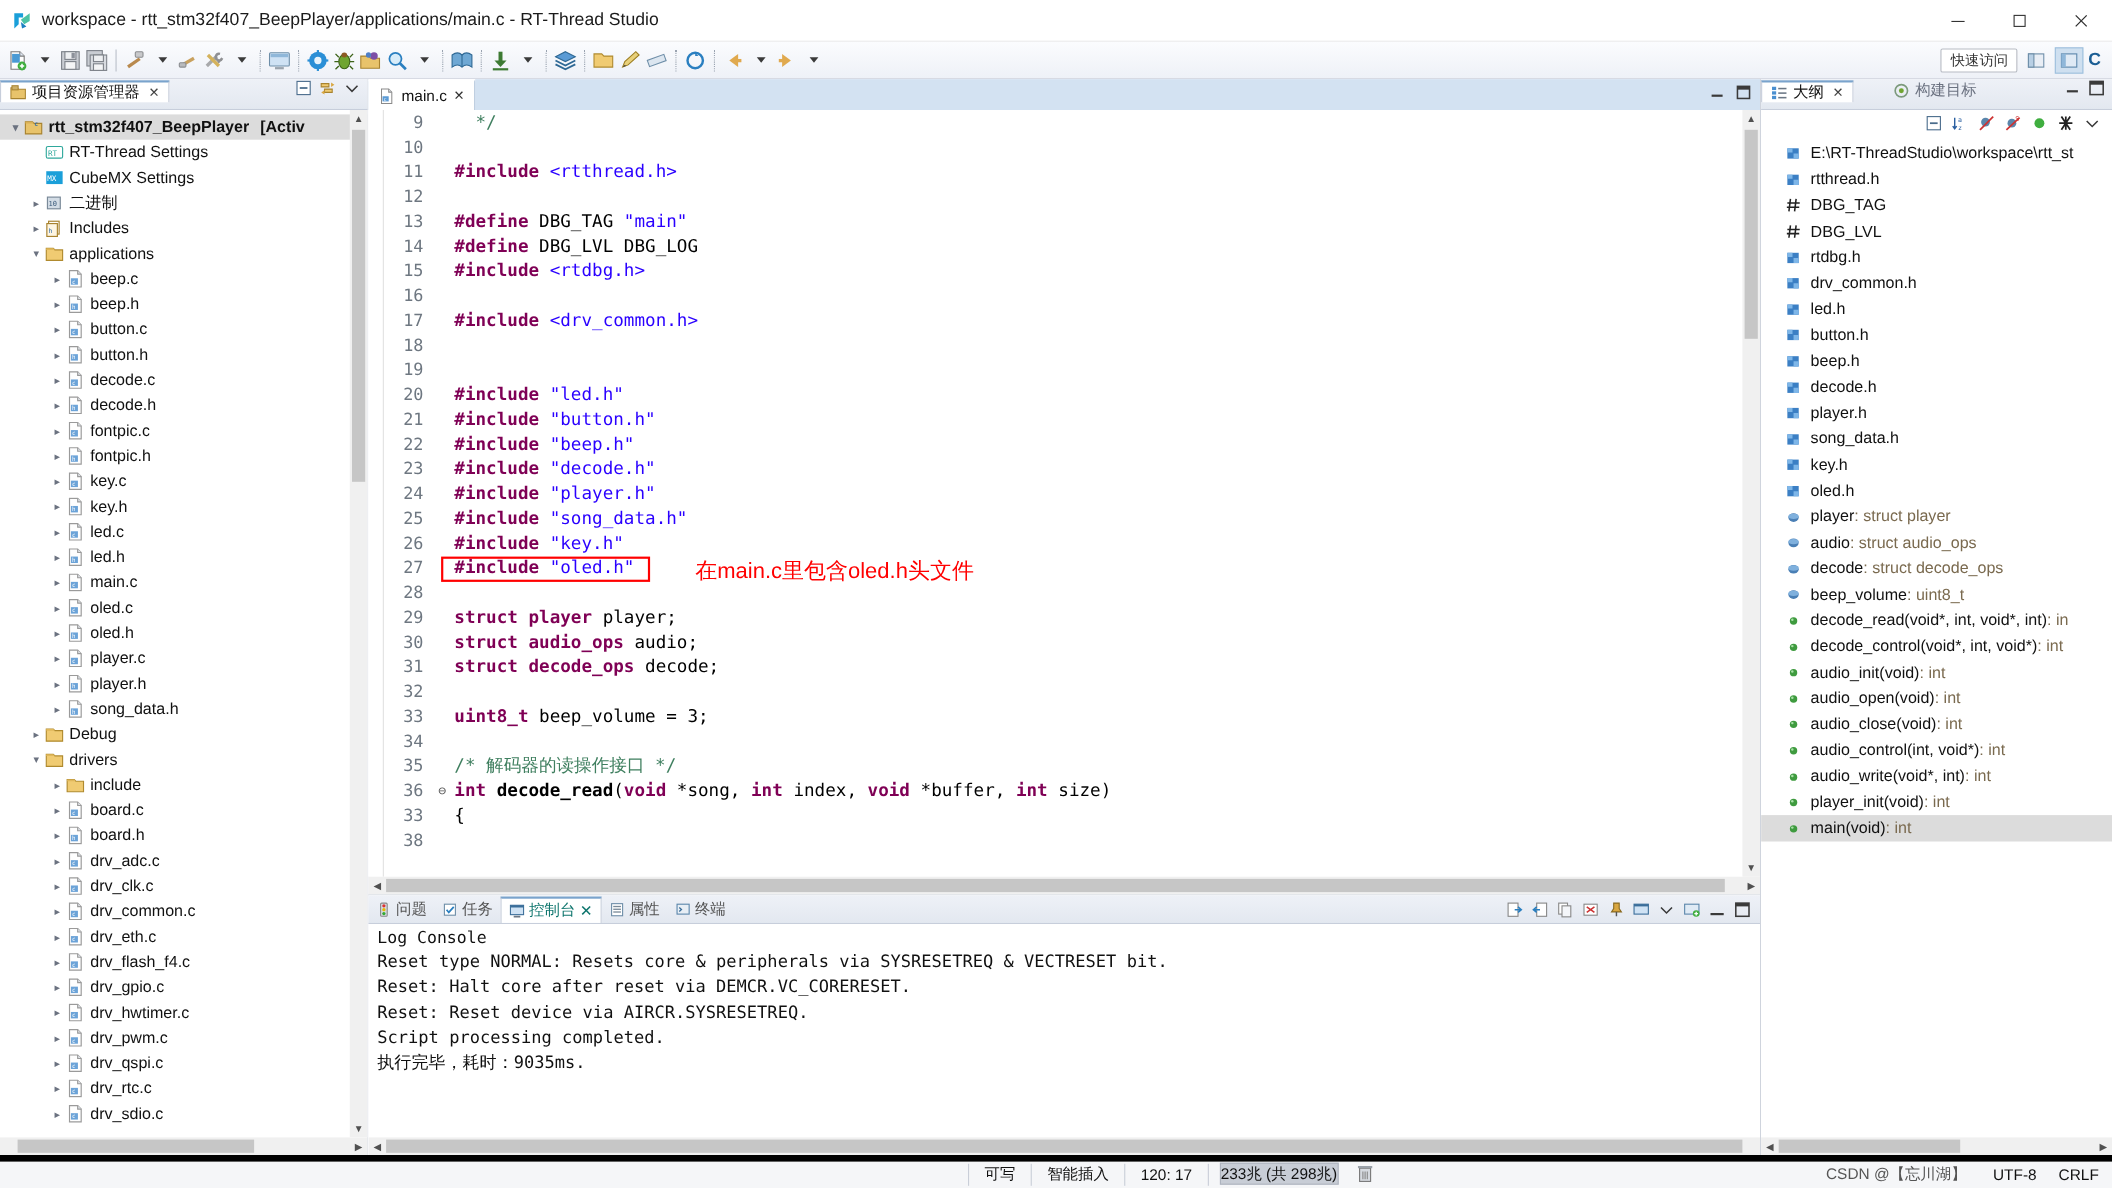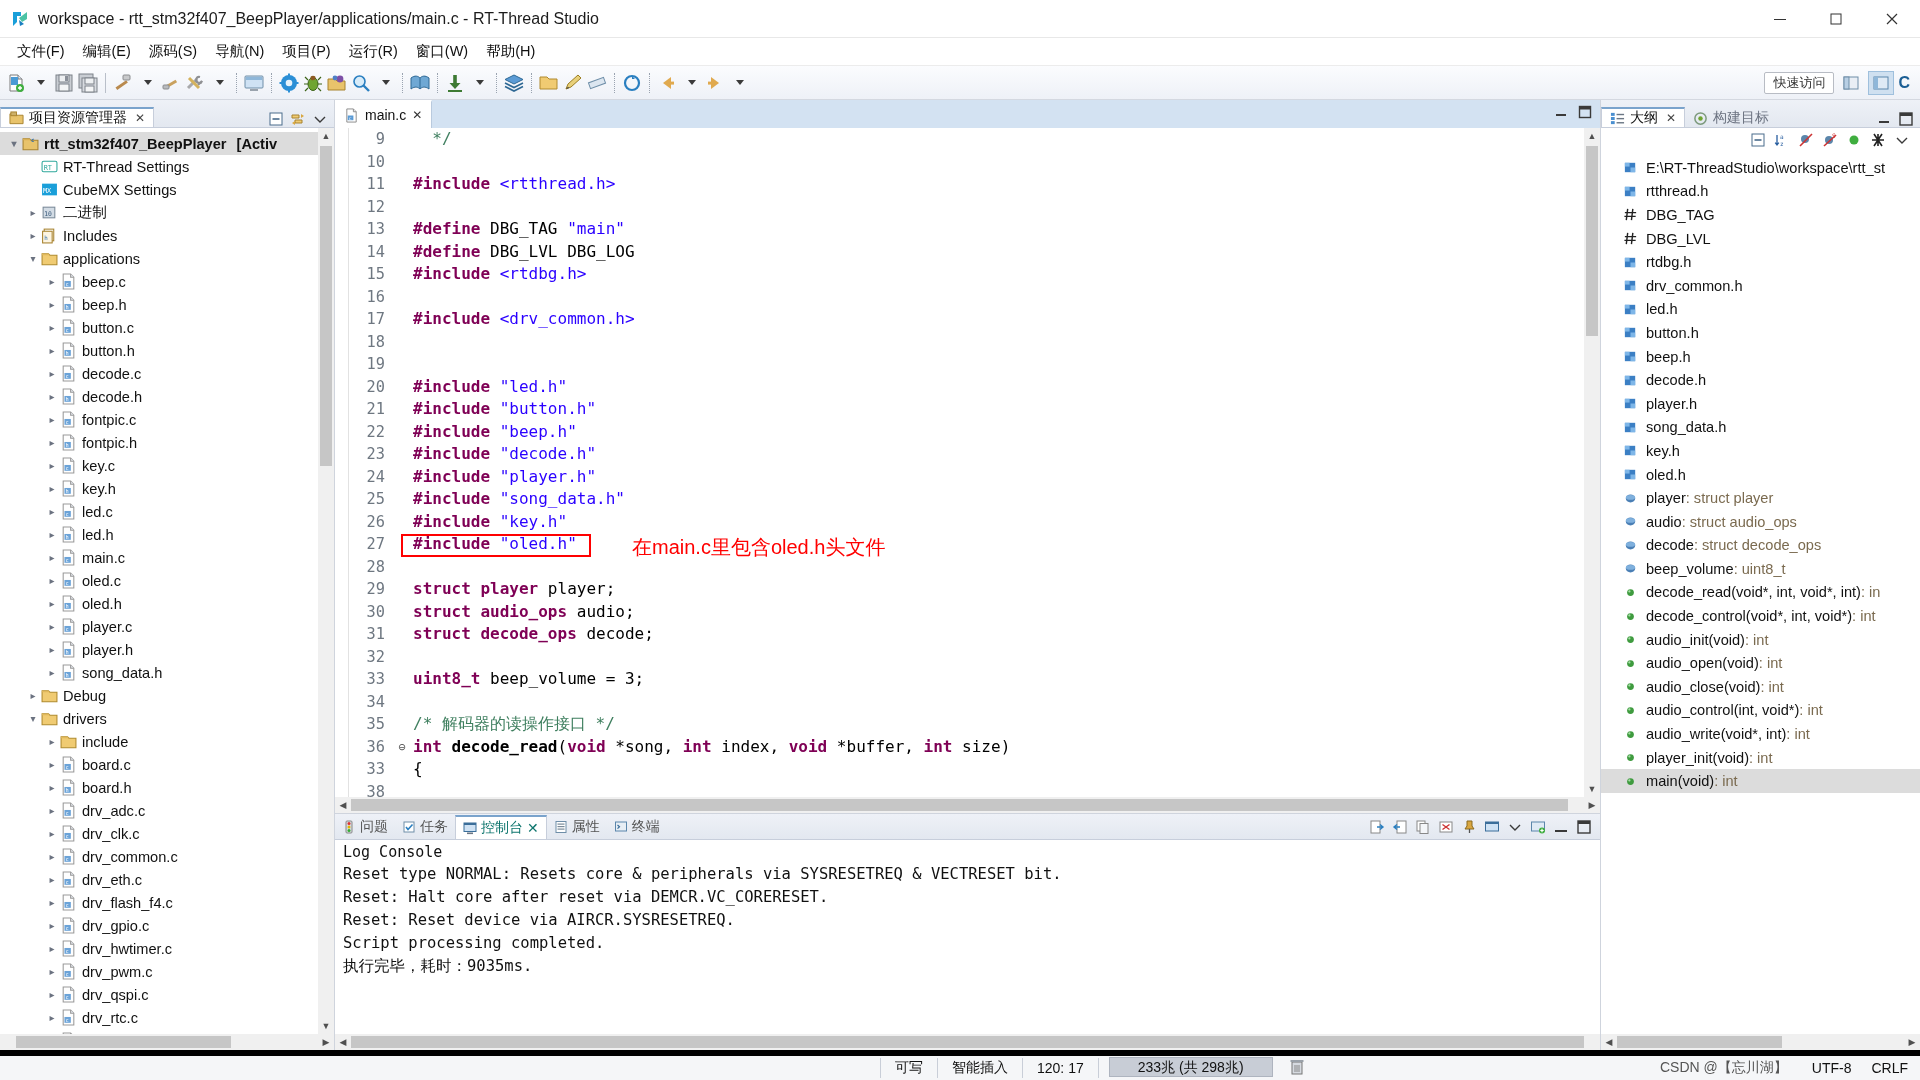--- a/index.html
+++ b/index.html
@@ -100,23 +100,24 @@
   .body {
     flex: 1 1 auto; display: flex; min-height: 0;
     background: #f3f4f6;
   }
 
   
   .view { display: flex; flex-direction: column; min-height: 0; background:#fff; }
   .view-tabs {
     height: 28px; min-height:28px;
     background: linear-gradient(#eef1f7,#e3e8f0);
-    display: flex; align-items: flex-end;
+    display: flex; align-items: flex-start;
     border-bottom: 1px solid #c7cedb;
     position: relative;
+    gap: 28px;
   }
   .vtab {
     display: flex; align-items: center; gap: 5px;
     padding: 0 8px; font-size: 14px; color: #111;
     background: #ffffff;
     border: 1px solid #c7cedb; border-bottom: none;
     border-top: 2px solid #7aa3cc;
     margin-top: 1px;
   }
   .vtab.inactive {
@@ -293,21 +294,21 @@
     border-top: 6px solid #000000;
     font-size: 14px; color:#111;
   }
   .sb-cell {
     padding: 0 14px; height: 22px;
     display:flex; align-items:center;
   }
   .sb-sep { width:1px; height:20px; background:#c9ced8; }
   .sb-mem {
     background:#c8cdd6; border:1px solid #aeb4bf;
-    padding: 1px 28px; font-size:14px; color:#111;
+    padding: 1px 0; font-size:14px; color:#111;
   }
   .watermark {
     margin-left:auto; padding-right: 10px;
     font-size: 14px; color:#555;
   }
 </style>
 </head>
 <body>
 
 <div id="app">
@@ -332,30 +333,20 @@
           <rect x="2" y="2" width="10" height="10" fill="none" stroke="#333" stroke-width="1"></rect>
         </svg>
     </div>
     <div class="wbtn close">
       <svg width="14" height="14" viewBox="0 0 14 14">
           <path d="M2 2 L12 12 M12 2 L2 12" stroke="#333" stroke-width="1.2" fill="none"></path>
         </svg>
     </div>
   </div>
 
-  <div class="menubar">
-    <div class="mi">文件(F)</div>
-    <div class="mi">编辑(E)</div>
-    <div class="mi">源码(S)</div>
-    <div class="mi">导航(N)</div>
-    <div class="mi">项目(P)</div>
-    <div class="mi">运行(R)</div>
-    <div class="mi">窗口(W)</div>
-    <div class="mi">帮助(H)</div>
-  </div>
 
   <div class="toolbar">
 
     <div class="tb-item">
       <svg class="tbicon" viewBox="0 0 20 20">
         <path d="M4 2 h8 l4 4 v12 h-12 z" fill="#fdfdfd" stroke="#7a7a7a"></path>
         <path d="M12 2 v4 h4" fill="#dfe8f5" stroke="#7a7a7a"></path>
         <rect x="5" y="4" width="7" height="8" fill="#4a9ad4"></rect>
         <circle cx="14" cy="15" r="4" fill="#3fae3f"></circle>
         <path d="M14 13 v4 M12 15 h4" stroke="#fff" stroke-width="1.4"></path>

